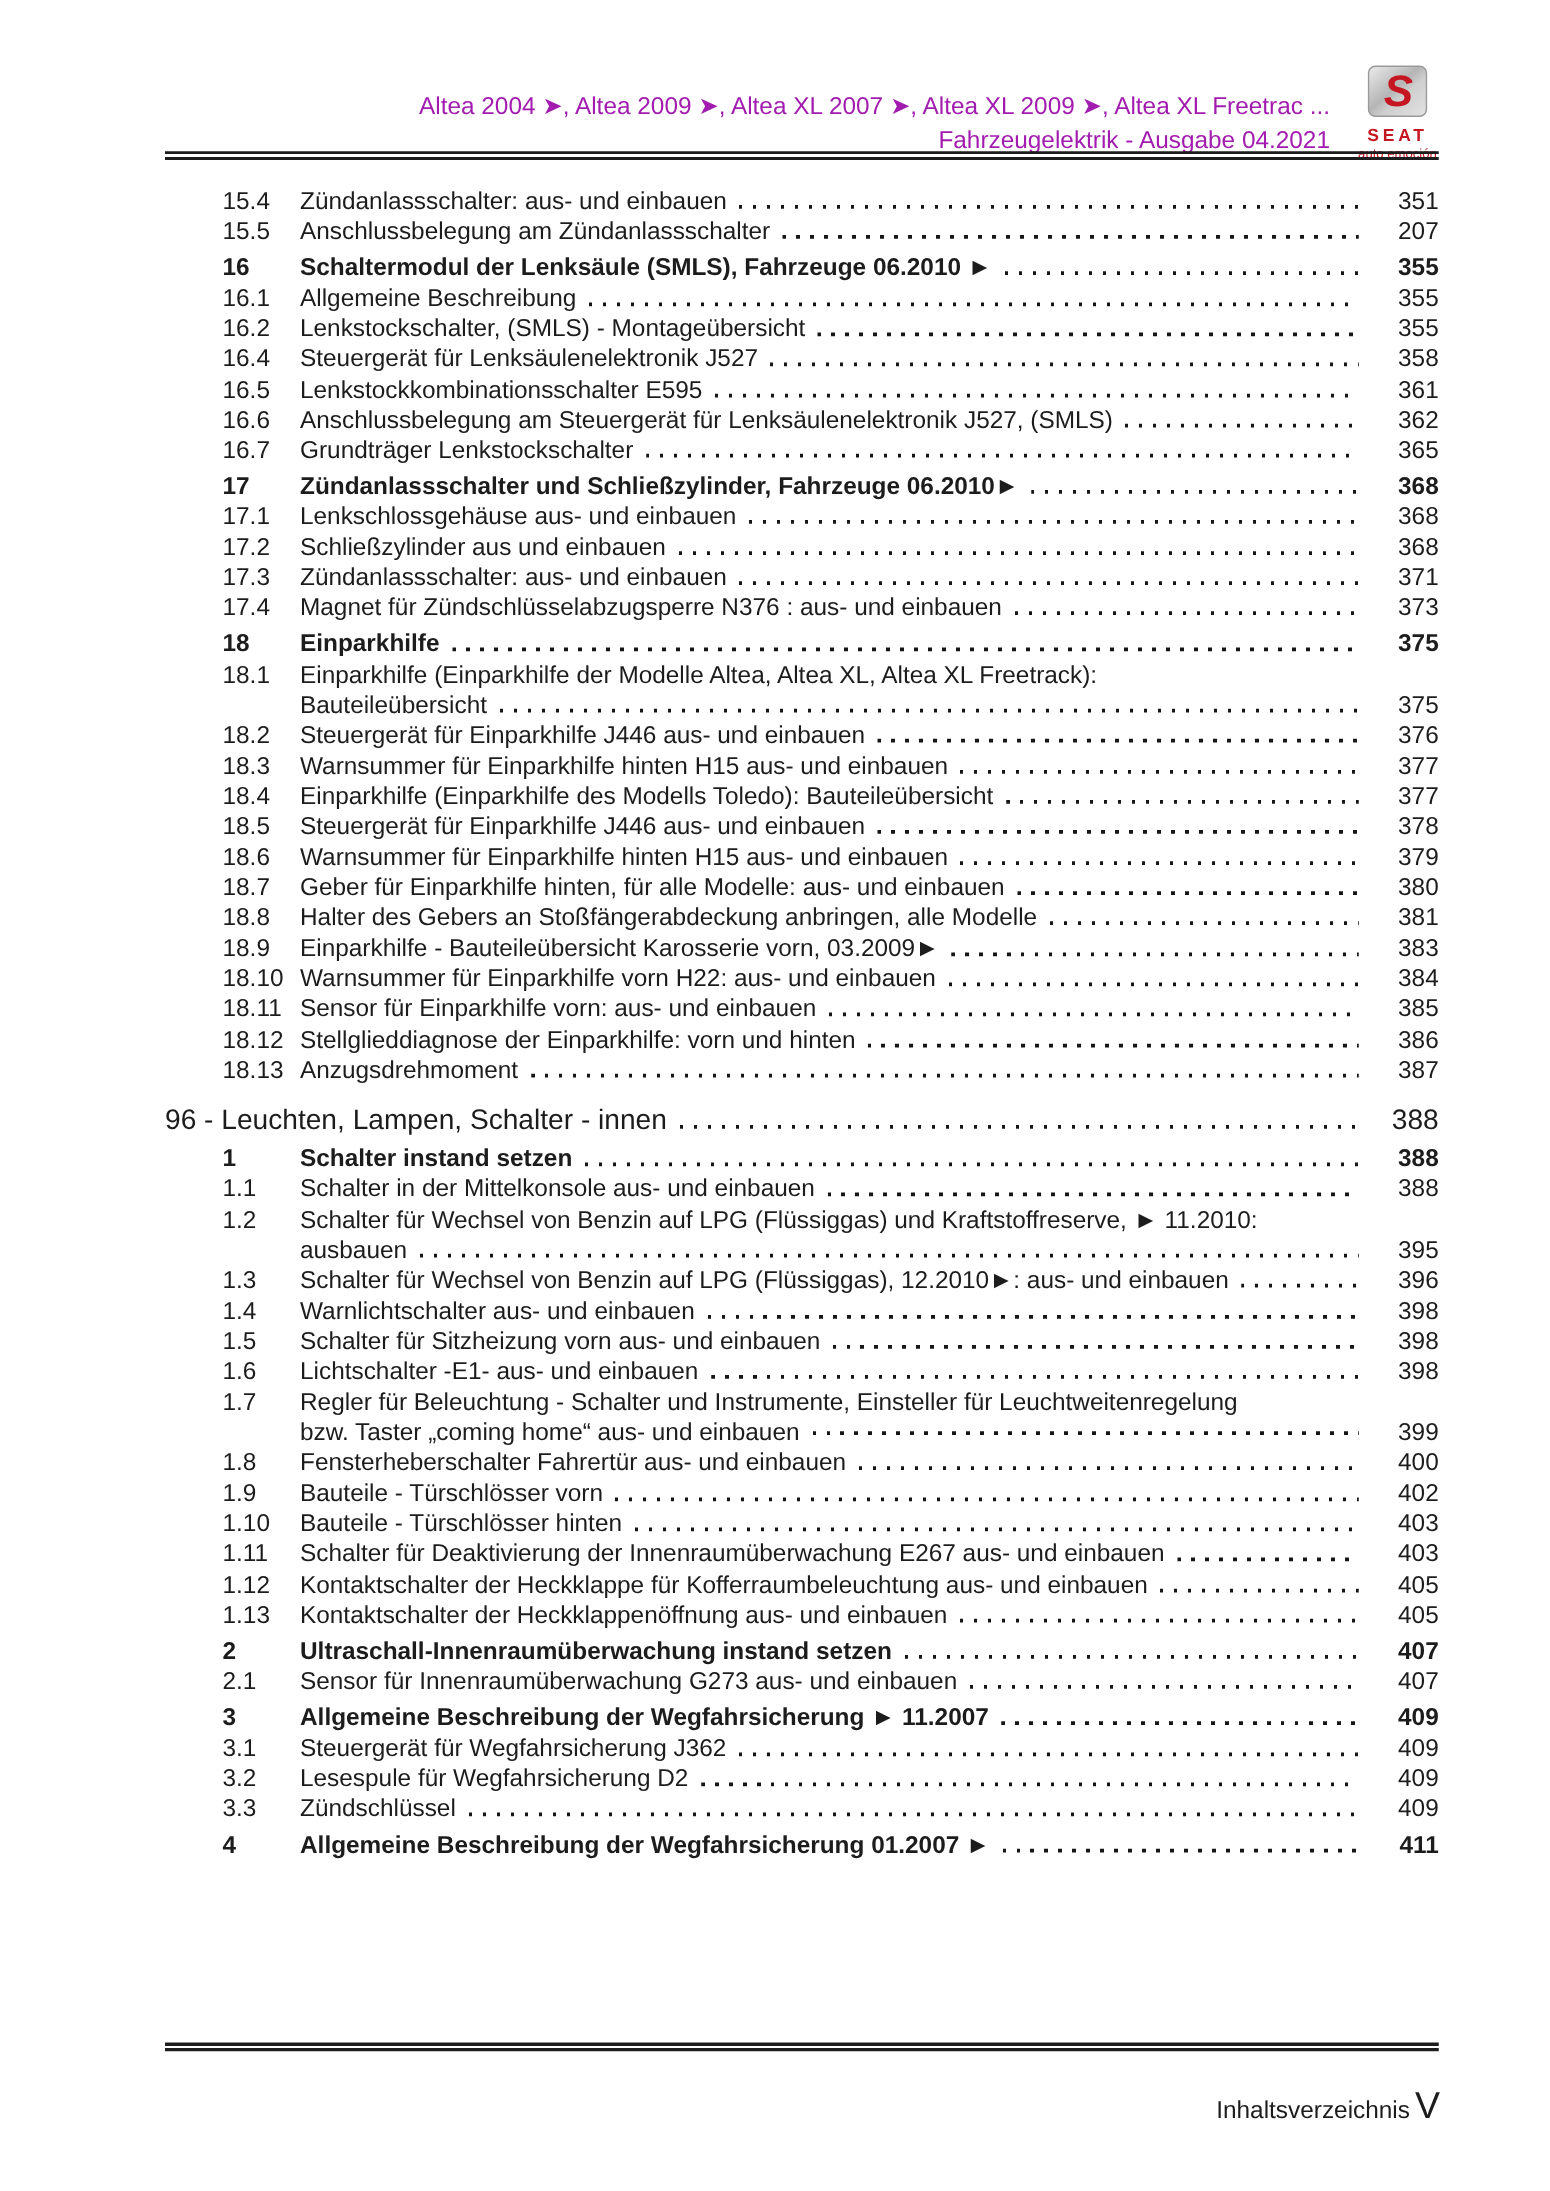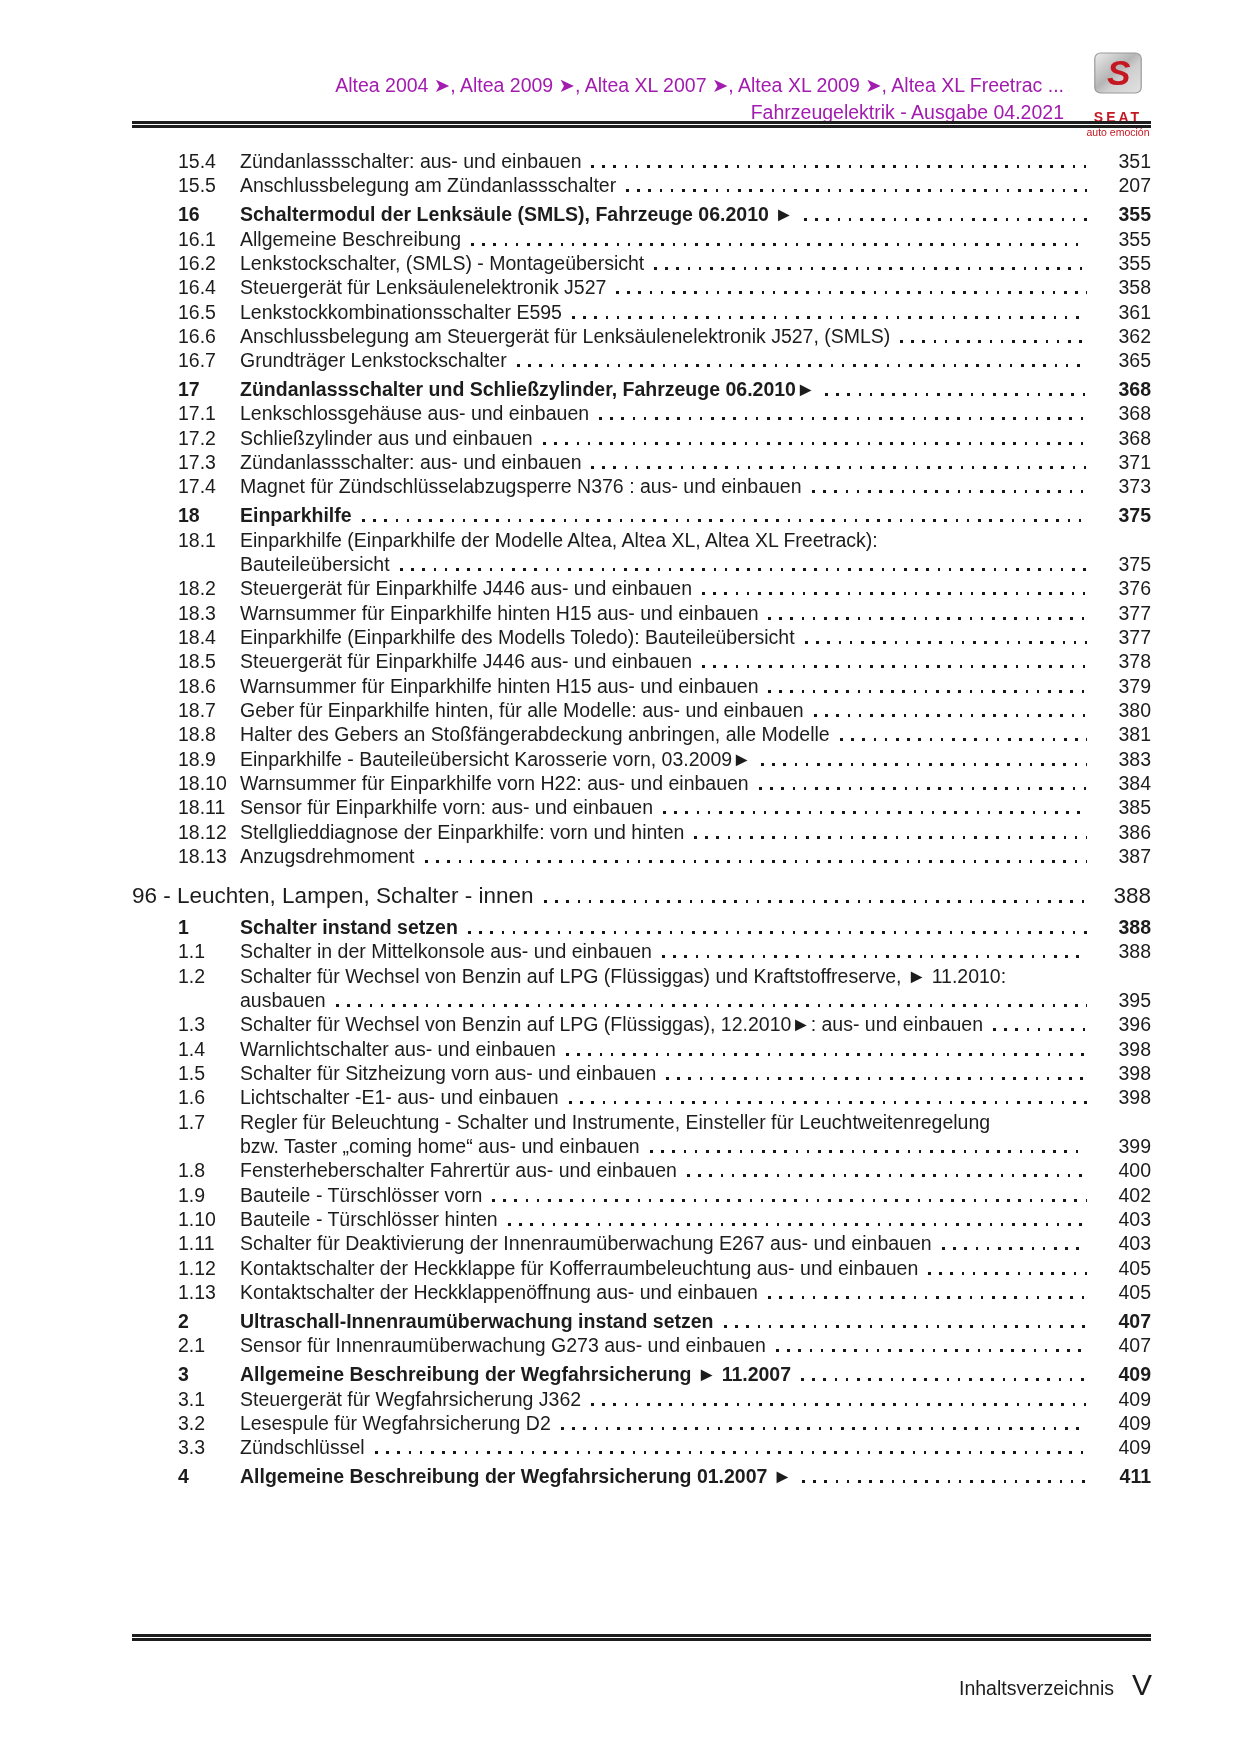--- a/index.html
+++ b/index.html
@@ -11,21 +11,21 @@
   
   .header-text{
     position:absolute;top:72px;right:176px;text-align:right;
     font-size:19.5px;line-height:27px;color:#a21caf;
   }
   .logo{
     position:absolute;left:1082px;top:52px;width:72px;
     display:flex;flex-direction:column;align-items:center;
   }
   .logo .wordmark{
-    font-weight:bold;font-size:14px;letter-spacing:3px;color:#c41722;margin-top:11px;
+    font-weight:bold;font-size:14px;letter-spacing:3px;color:#c41722;margin-top:1px;
   }
   .logo .tagline{
     font-size:10.5px;color:#c41722;margin-top:1px;white-space:nowrap;
   }
   
   .rule{
     position:absolute;left:132px;width:1019px;height:7px;
     background:linear-gradient(to bottom,#1d1d1d 0 2.6px,transparent 2.6px 4.4px,#1d1d1d 4.4px 7px);
   }
   .rule.top{top:121px;}
@@ -46,21 +46,21 @@
   }
   .row .page{flex:0 0 50px;text-align:right;}
   .row.section{font-weight:bold;margin-top:4.5px;}
   .row.chapter{
     padding-left:0;font-size:22.5px;line-height:29px;
     margin-top:13px;margin-bottom:4px;font-weight:400;
   }
   
   .footer{
     position:absolute;top:1668px;right:88px;
-    display:flex;align-items:baseline;gap:18px;
+    display:flex;align-items:baseline;gap:4px;
   }
   .footer .f-label{font-size:19.5px;}
   .footer .f-page{font-size:30px;}
 </style>
 </head>
 <body>
 
 <div class="header-text">
   <div>Altea 2004 ➤, Altea 2009 ➤, Altea XL 2007 ➤, Altea XL 2009 ➤, Altea XL Freetrac ...</div>
   <div>Fahrzeugelektrik - Ausgabe 04.2021</div>
@@ -308,21 +308,21 @@
     <div class="row">
       <span class="num">1.6</span>
       <span class="ttl">Lichtschalter -E1- aus- und einbauen</span>
       <span class="leader"></span>
       <span class="page">398</span>
     </div>
     <div class="row">
       <span class="num">1.7</span>
       <span class="ttl">Regler für Beleuchtung - Schalter und Instrumente, Einsteller für Leuchtweitenregelung</span>
     </div>
-    <div class="row" style="margin-top: 0px;">
+    <div class="row" style="margin-top: 0px; align-items: center;">
       <span class="num"></span>
       <span class="ttl">bzw. Taster „coming home“ aus- und einbauen</span>
       <span class="leader"></span>
       <span class="page">399</span>
     </div>
     <div class="row">
       <span class="num">1.8</span>
       <span class="ttl">Fensterheberschalter Fahrertür aus- und einbauen</span>
       <span class="leader"></span>
       <span class="page">400</span>

